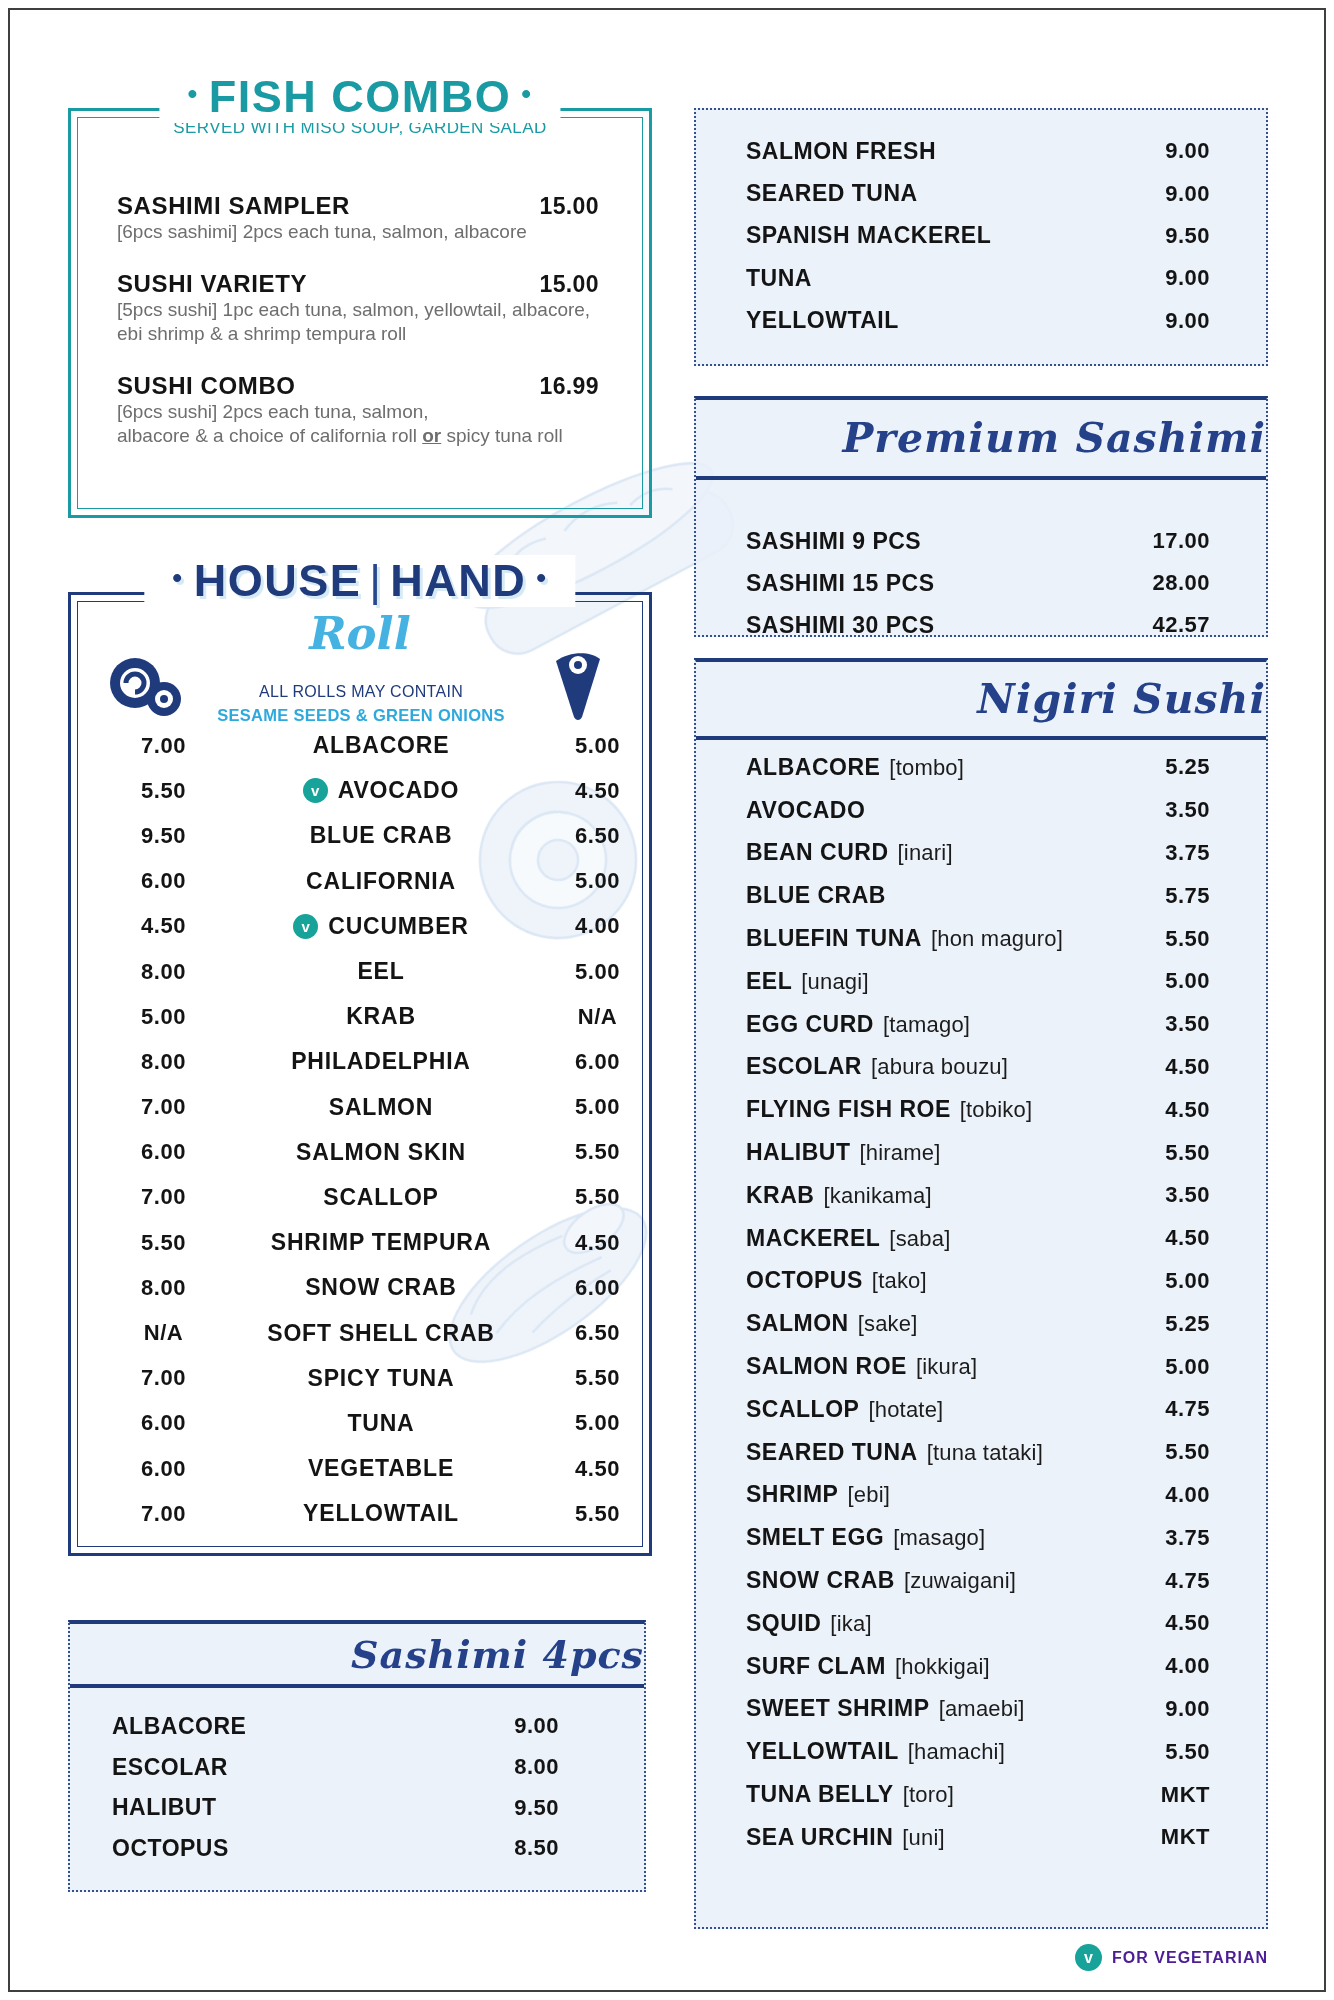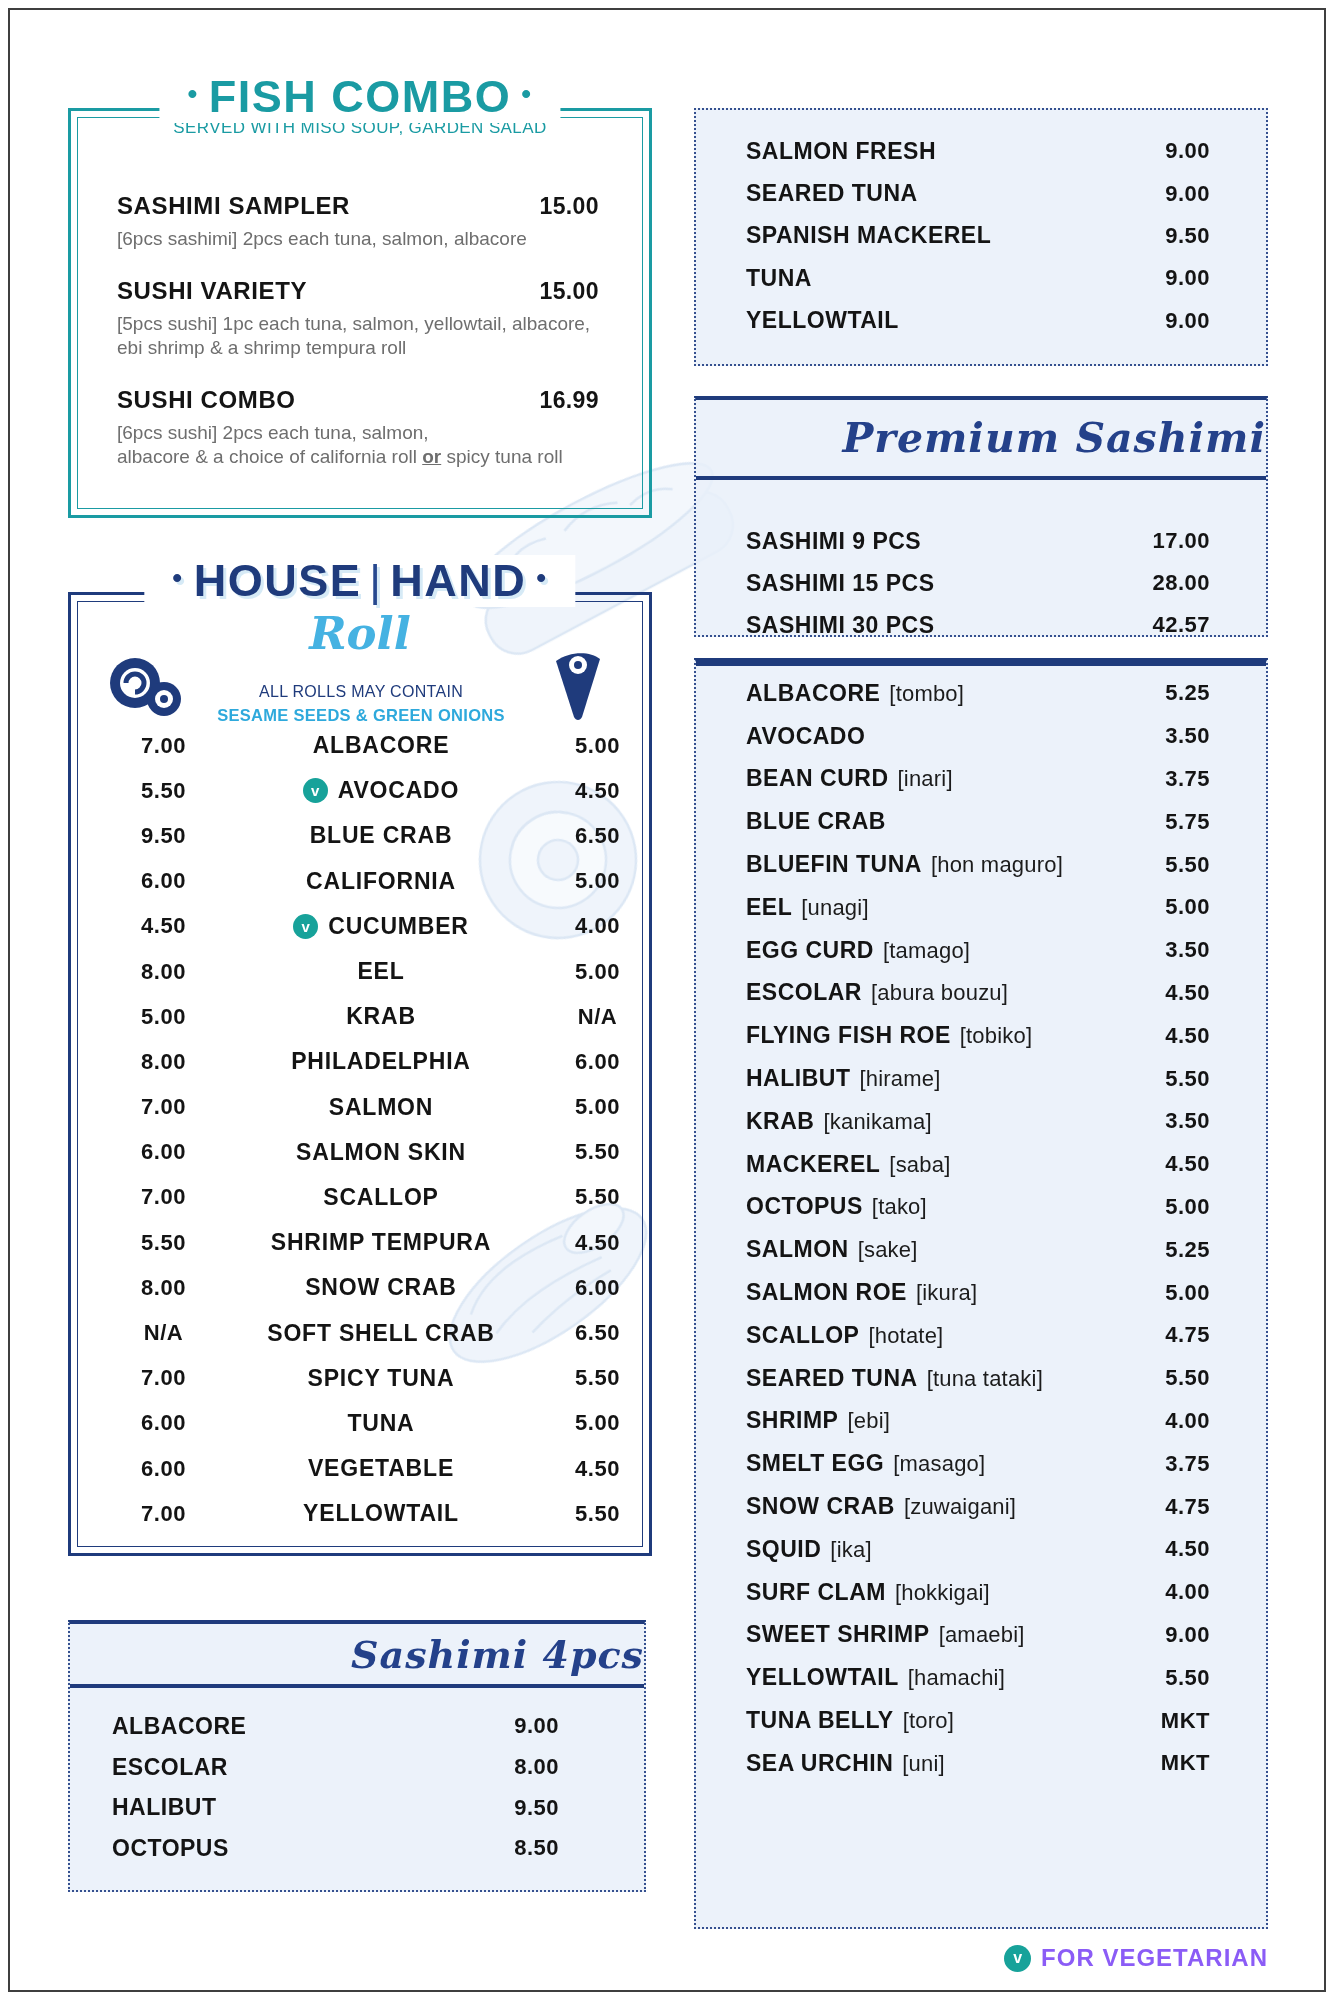--- a/index.html
+++ b/index.html
@@ -25,21 +25,21 @@
   .hh-pipe{font-weight:400;padding:0 8px;color:#27488f;}
 
   .fc-nosub{margin-top:16px;text-align:center;font-size:21px;font-weight:bold;color:#e8512e;letter-spacing:.5px;}
   .fc-served{margin-top:7px;text-align:center;font-size:17px;color:#1a9ba3;letter-spacing:.4px;}
   .fc-items{padding:0 50px 0 46px;}
   .fc-item{margin-top:26px;}
   .fc-item:first-child{margin-top:54px;}
   .fc-name-row{display:flex;justify-content:space-between;align-items:baseline;}
   .fc-name{font-size:24px;font-weight:bold;letter-spacing:.6px;}
   .fc-price{font-size:23px;font-weight:bold;letter-spacing:.4px;}
-  .fc-desc{margin-top:7px;font-size:19px;line-height:24px;color:#6e6e6e;}
+  .fc-desc{font-size:19px;line-height:24px;color:#6e6e6e;}
   .fc-or{font-weight:bold;text-decoration:underline;}
 
   
   .hh-roll-script{position:absolute;top:12px;left:0;right:0;text-align:center;z-index:3;
       font-family:"DejaVu Serif",serif;font-style:italic;font-weight:bold;font-size:45px;color:#45b2e2;}
   .hh-grid{display:grid;grid-template-columns:145px 290px 143px;}
   .hh-icons{position:absolute;top:48px;left:0;right:0;align-items:end;height:82px;}
   .hh-icon-cell{text-align:center;}
   .hh-note1{font-size:16px;color:#1f3b7c;letter-spacing:.3px;text-align:center;}
   .hh-note2{font-size:16.5px;font-weight:bold;color:#2ea9dc;letter-spacing:.3px;text-align:center;margin-top:5px;}
@@ -74,21 +74,21 @@
   #fresh-box .rows{padding-top:20px;}   #fresh-box .menu-row{height:42.4px;}
   #premium-box .rows{padding-top:40px;} #premium-box .menu-row{height:42px;}
   #nigiri-box .rows{padding-top:6px;}   #nigiri-box .menu-row{height:42.8px;}
   #sashimi4-box .rows{padding-top:18px;}
   #sashimi4-box .menu-row{height:40.7px;padding:0 85px 0 42px;}
 
   
   .footer{position:absolute;left:694px;top:1944px;width:574px;display:flex;justify-content:flex-end;
           align-items:center;gap:10px;z-index:2;}
   .footer .veg-badge{width:27px;height:27px;font-size:16px;}
-  .footer-label{font-size:24px;font-weight:bold;color:#8b5cf6;letter-spacing:1px;}
+  .footer-label{font-size:16px;font-weight:bold;color:#4c1d95;letter-spacing:1px;}
 </style>
 </head>
 <body>
 
 <div class="page">
   <div class="page-frame"></div>
 
   <svg class="wm" width="1334" height="2000" viewBox="0 0 1334 2000">
     <g stroke="#cdddf0" fill="#e9f0f9" stroke-width="2.5" opacity="0.7">
       <g transform="translate(600,555) rotate(-28)">
@@ -186,20 +186,23 @@
         </div>
 
         <div class="menu-row">
           <span class="m-name">SASHIMI 30 PCS</span>
           <span class="m-price">42.57</span>
         </div>
       </div>
   </section>
 
   <section class="bluebox headed" id="nigiri-box">
+    <div class="head-band">
+        <div class="script-head">Nigiri Sushi</div>
+      </div>
     <div class="head-rule"></div>
     <div class="rows">
 
         <div class="menu-row">
           <span><span class="m-name">ALBACORE</span><span class="m-sub">[tombo]</span></span>
           <span class="m-price">5.25</span>
         </div>
 
         <div class="menu-row">
           <span><span class="m-name">AVOCADO</span><span class="m-sub"></span></span>

